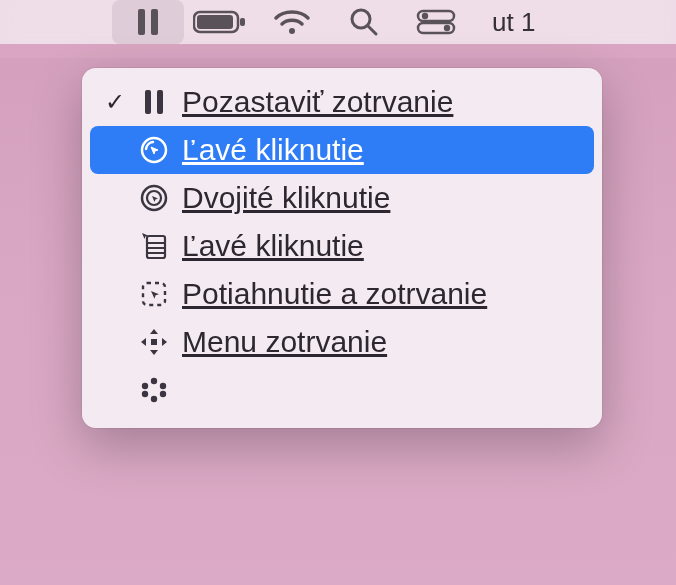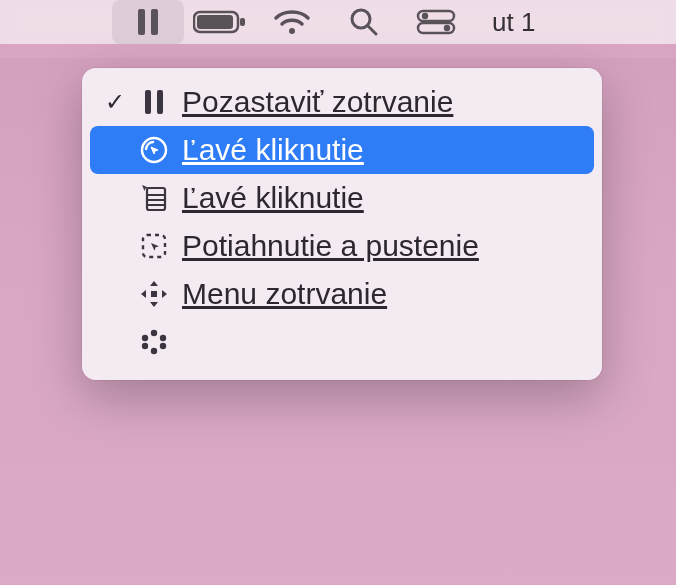--- a/index.html
+++ b/index.html
@@ -166,20 +166,31 @@
     <span class="mi-icon">
       <svg width="30" height="30" viewBox="0 0 30 30">
         <circle cx="15" cy="15" r="12" fill="none" stroke="#fff" stroke-width="2.5"></circle>
         <path d="M14 7 A8 8 0 0 0 7 14" fill="none" stroke="#fff" stroke-width="2.5" stroke-linecap="round"></path>
         <path d="M12 12 l7 3 -3 1 -1 3 z" fill="#fff"></path>
       </svg>
     </span>
     <span class="mi-label">Ľavé kliknutie</span>
   </div>
 
+  <div class="menu-item">
+    <span class="mi-check"></span>
+    <span class="mi-icon">
+      <svg width="30" height="30" viewBox="0 0 30 30">
+        <circle cx="15" cy="15" r="12" fill="none" stroke="#3a3540" stroke-width="2.5"></circle>
+        <circle cx="15" cy="15" r="7" fill="none" stroke="#3a3540" stroke-width="2.2"></circle>
+        <path d="M13 13 l6 2.5 -2.6 .9 -.9 2.6 z" fill="#3a3540"></path>
+      </svg>
+    </span>
+    <span class="mi-label">Dvojité kliknutie</span>
+  </div>
 
   <div class="menu-item">
     <span class="mi-check"></span>
     <span class="mi-icon">
       <svg width="28" height="30" viewBox="0 0 28 30">
         <rect x="7" y="5" width="18" height="22" rx="2" fill="none" stroke="#3a3540" stroke-width="2.2"></rect>
         <line x1="7" y1="12" x2="25" y2="12" stroke="#3a3540" stroke-width="2"></line>
         <line x1="7" y1="17" x2="25" y2="17" stroke="#3a3540" stroke-width="2"></line>
         <line x1="7" y1="22" x2="25" y2="22" stroke="#3a3540" stroke-width="2"></line>
         <path d="M2 2 l6 2.5 -2.6 .9 -.9 2.6 z" fill="#3a3540"></path>
@@ -189,21 +200,21 @@
   </div>
 
   <div class="menu-item">
     <span class="mi-check"></span>
     <span class="mi-icon">
       <svg width="30" height="30" viewBox="0 0 30 30">
         <rect x="4" y="4" width="22" height="22" rx="4" fill="none" stroke="#3a3540" stroke-width="2.4" stroke-dasharray="4 4"></rect>
         <path d="M12 12 l8 3.2 -3.4 1.1 -1.1 3.4 z" fill="#3a3540"></path>
       </svg>
     </span>
-    <span class="mi-label">Potiahnutie a pustenie</span>
+    <span class="mi-label">Potiahnutie a zotrvanie</span>
   </div>
 
   <div class="menu-item">
     <span class="mi-check"></span>
     <span class="mi-icon">
       <svg width="30" height="30" viewBox="0 0 30 30">
         <path d="M15 2 l4 5 h-8 z" fill="#3a3540"></path>
         <path d="M15 28 l-4 -5 h8 z" fill="#3a3540"></path>
         <path d="M2 15 l5 -4 v8 z" fill="#3a3540"></path>
         <path d="M28 15 l-5 4 v-8 z" fill="#3a3540"></path>

